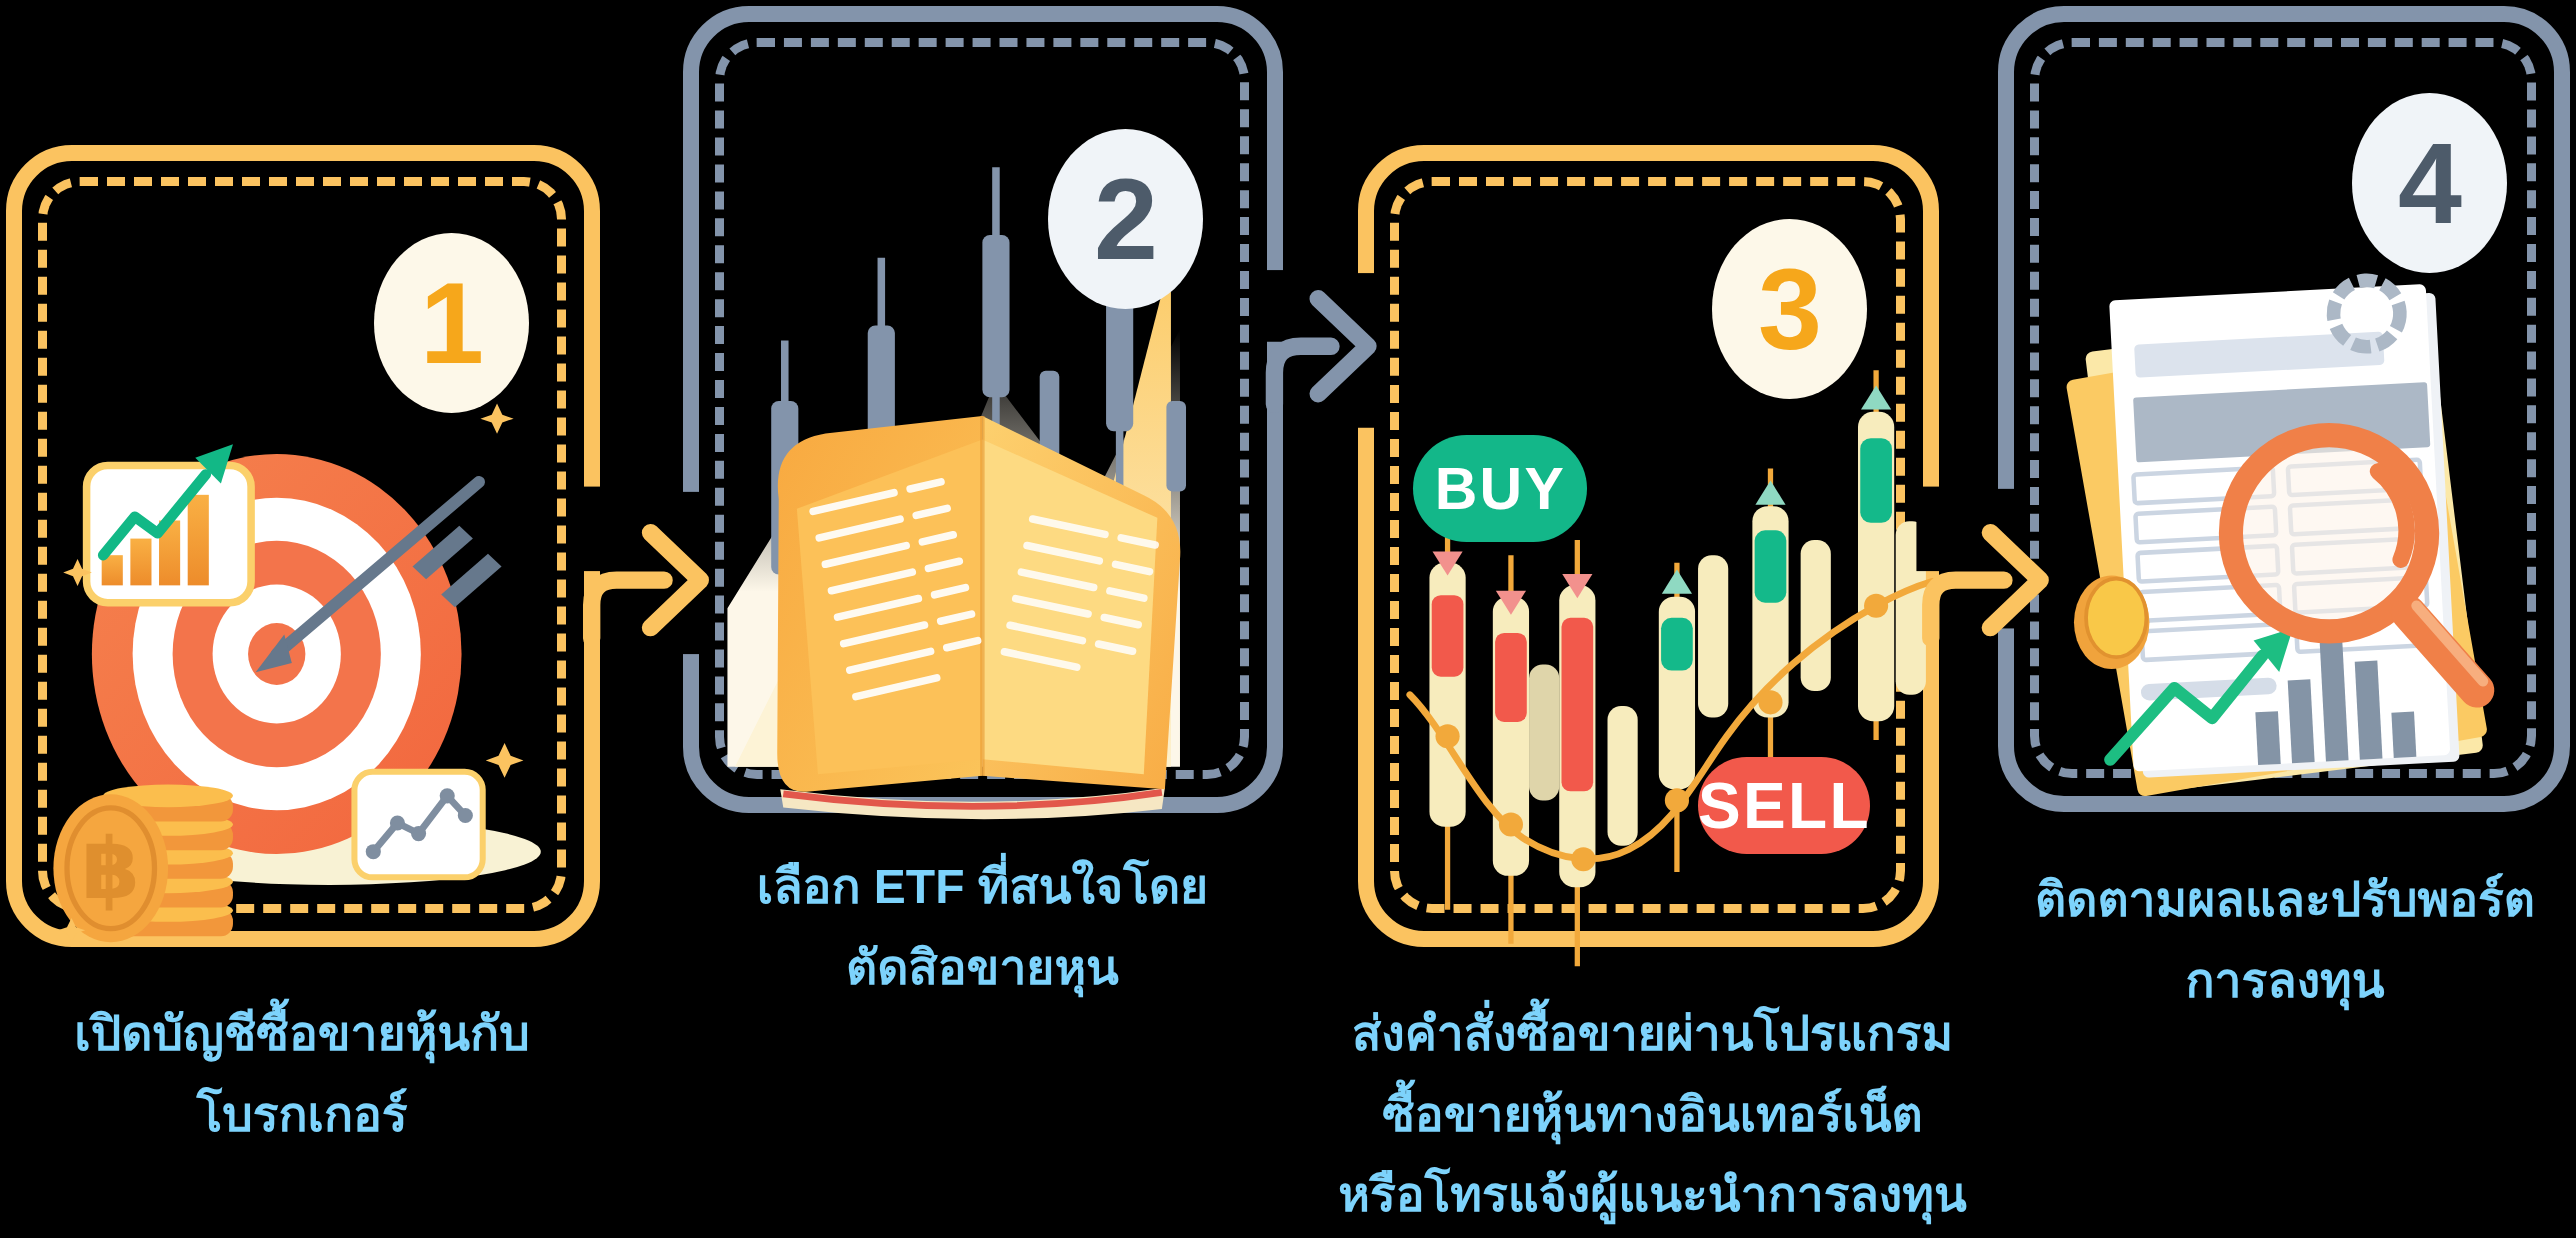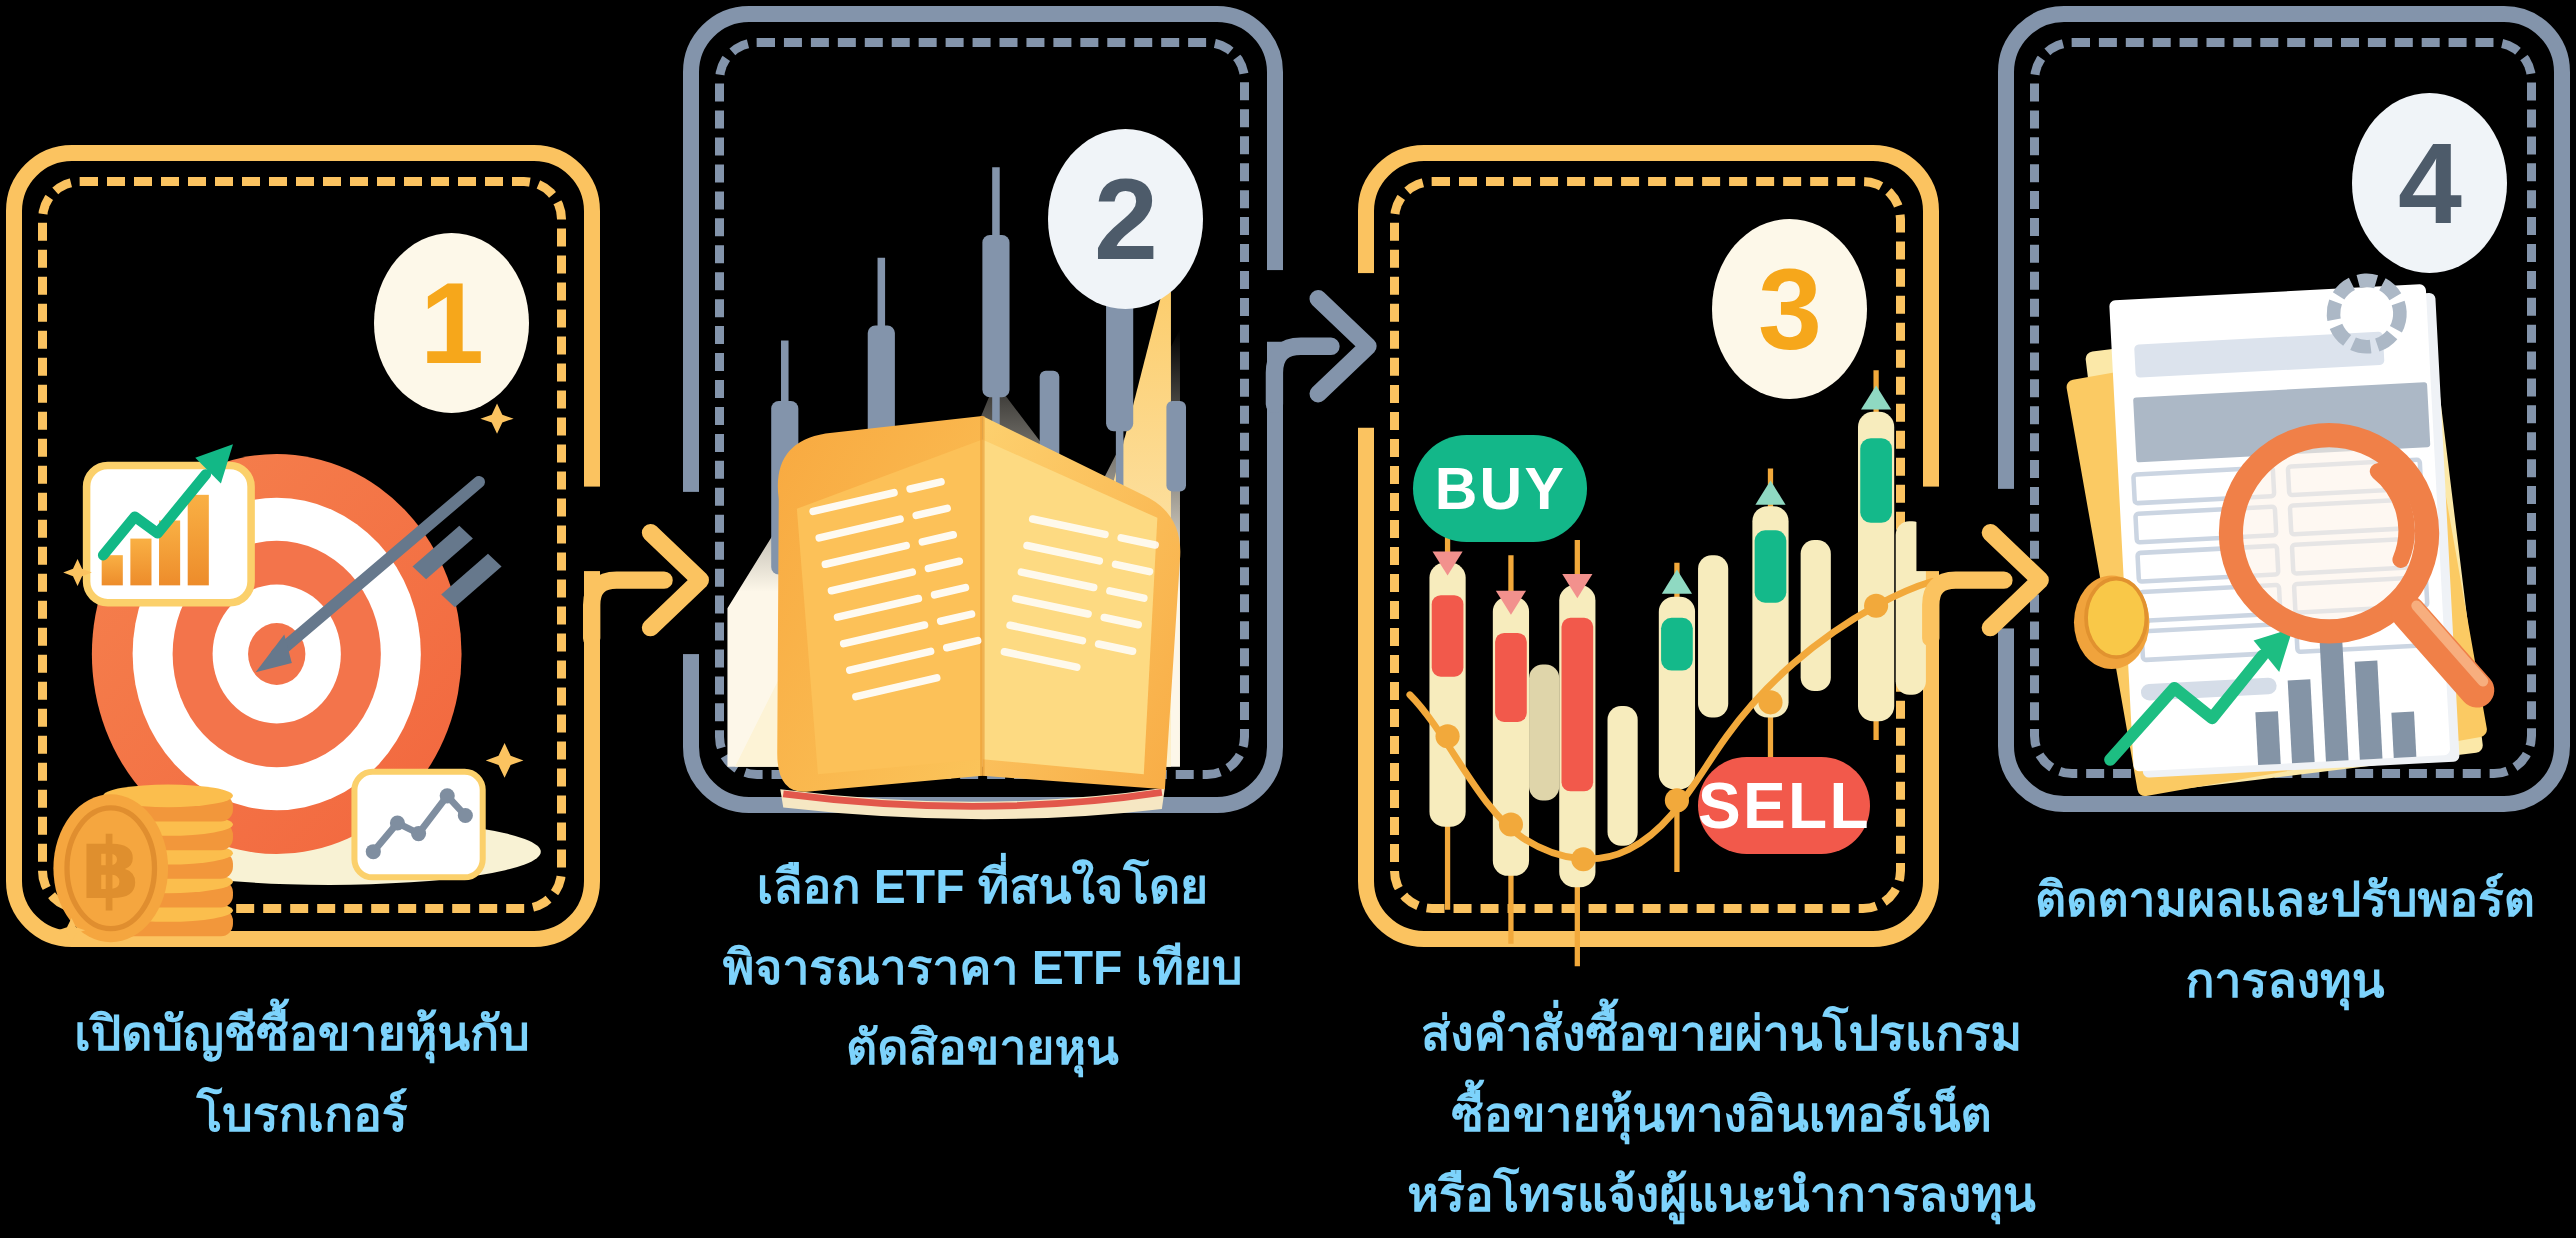--- a/index.html
+++ b/index.html
@@ -359,24 +359,23 @@
       </g>
     </g>
   </svg>
 
   <div class="caption" style="left:0px;top:994px;width:604px;">
     <span>เปิดบัญชีซื้อขายหุ้นกับ</span>
     <span>โบรกเกอร์</span>
   </div>
   <div class="caption" style="left:643px;top:847px;width:679px;">
     <span>เลือก ETF ที่สนใจโดย</span>
-    <span>พิจารณาราคา ETF เทียบ</span>
     <span>ตัดสิอขายหุน</span>
   </div>
-  <div class="caption" style="left:1344px;top:994px;width:755px;">
+  <div class="caption" style="left:1275px;top:994px;width:755px;">
     <span>ส่งคำสั่งซื้อขายผ่านโปรแกรม</span>
     <span>ซื้อขายหุ้นทางอินเทอร์เน็ต</span>
     <span>หรือโทรแจ้งผู้แนะนำการลงทุน</span>
   </div>
   <div class="caption" style="left:1983px;top:860px;width:604px;">
     <span>ติดตามผลและปรับพอร์ต</span>
     <span>การลงทุน</span>
   </div>
 
 </div>

